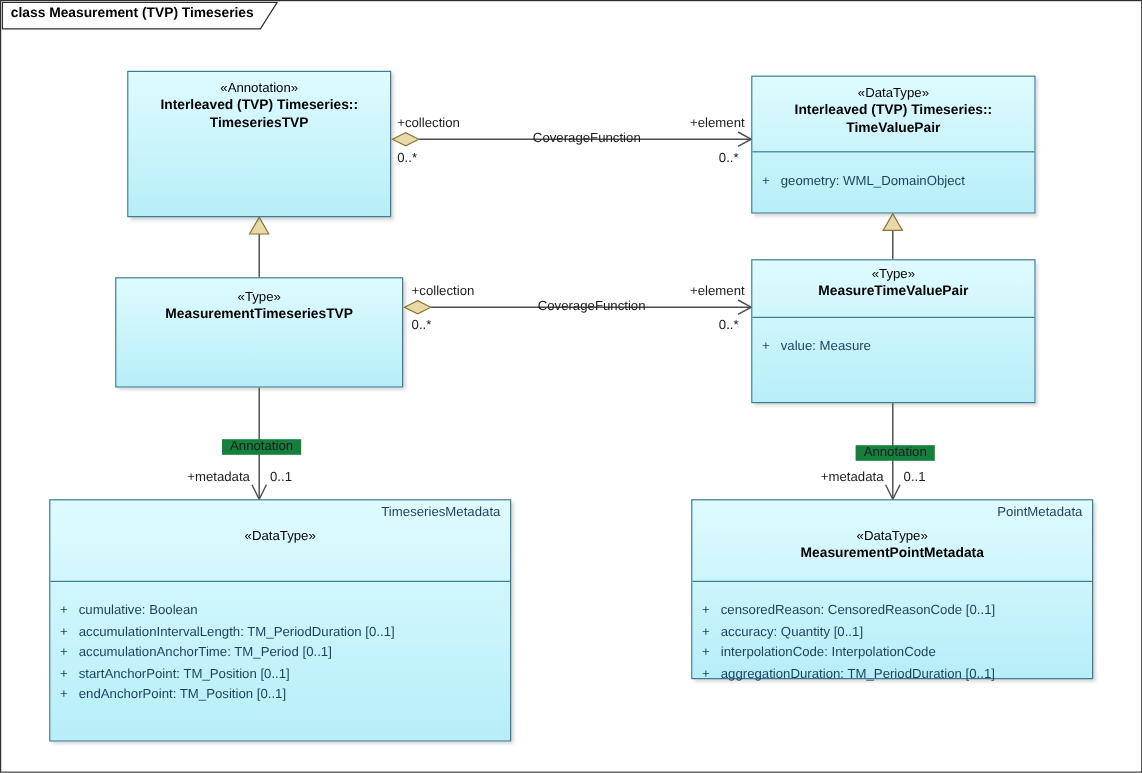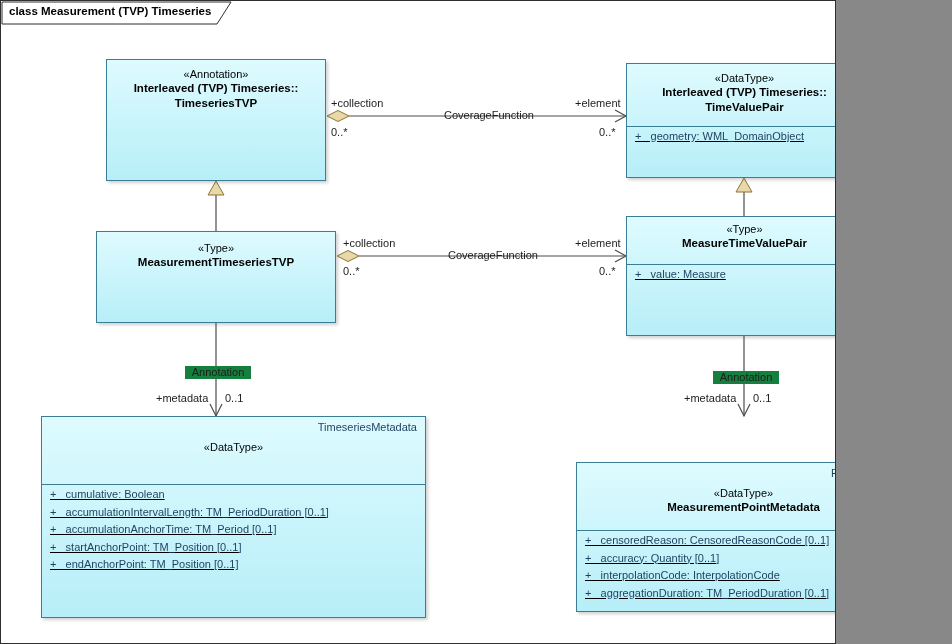--- a/index.html
+++ b/index.html
@@ -6,21 +6,21 @@
     --box-fill-top:#defbff;
     --box-fill-bottom:#b7eef8;
     --box-border:#3b7d95;
     --line:#4d4d4d;
     --arrow-fill:#ead9a8;
     --arrow-stroke:#8b7536;
     --attr-text:#1d3f5e;
   }
   html,body{margin:0;padding:0;background:#888;}
   .canvas{
-    position:relative;width:836px;height:644px;background:#fff;
+    position:relative;width:952px;height:644px;background:#fff;
     border:1px solid #2f2f2f;box-sizing:border-box;overflow:hidden;
     font-family:"Liberation Sans","DejaVu Sans",sans-serif;
   }
   svg.overlay{position:absolute;left:0;top:0;z-index:1;}
   .tab-shape{fill:#ffffff;stroke:#2f2f2f;stroke-width:1;}
   .assoc{stroke:var(--line);stroke-width:1.2;fill:none;}
   .diamond{fill:var(--arrow-fill);stroke:var(--arrow-stroke);stroke-width:1;}
   .tri{fill:var(--arrow-fill);stroke:var(--arrow-stroke);stroke-width:1;}
   .openarrow{stroke:var(--line);stroke-width:1.2;fill:none;}
 
@@ -37,21 +37,21 @@
   }
   .box-header{box-sizing:border-box;}
   .stereotype{text-align:center;font-size:11px;color:#000;line-height:13px;white-space:nowrap;}
   .class-name{text-align:center;font-size:11.5px;font-weight:bold;color:#000;line-height:15px;white-space:nowrap;}
   .corner-label{
     position:absolute;top:4px;right:8px;font-size:11px;
     color:var(--attr-text);white-space:nowrap;
   }
   .attr-compartment{
     border-top:1px solid var(--box-border);
-    padding:1px 0 0 8px;box-sizing:border-box;text-decoration:underline;
+    padding:16px 0 0 8px;box-sizing:border-box;
   }
   .attr{
     font-size:11px;color:var(--attr-text);line-height:17.5px;
     white-space:pre;overflow:hidden;
   }
 
   .conn-label{
     position:absolute;z-index:3;font-size:11px;color:#1c1c1c;
     white-space:nowrap;line-height:13px;text-align:right;
   }
@@ -133,21 +133,21 @@
     </div>
     <div class="attr-compartment">
       <div class="attr">+   cumulative: Boolean</div>
       <div class="attr">+   accumulationIntervalLength: TM_PeriodDuration [0..1]</div>
       <div class="attr">+   accumulationAnchorTime: TM_Period [0..1]</div>
       <div class="attr">+   startAnchorPoint: TM_Position [0..1]</div>
       <div class="attr">+   endAnchorPoint: TM_Position [0..1]</div>
     </div>
   </div>
 
-  <div class="uml-box" style="left:575px;top:415px;width:335px;height:150px;margin-top:46px;">
+  <div class="uml-box" style="left:575px;top:415px;width:335px;height:150px;">
     <div class="corner-label">PointMetadata</div>
     <div class="box-header" style="height:67px;padding-top:24px;">
       <div class="stereotype">«DataType»</div>
       <div class="class-name">MeasurementPointMetadata</div>
     </div>
     <div class="attr-compartment">
       <div class="attr">+   censoredReason: CensoredReasonCode [0..1]</div>
       <div class="attr">+   accuracy: Quantity [0..1]</div>
       <div class="attr">+   interpolationCode: InterpolationCode</div>
       <div class="attr">+   aggregationDuration: TM_PeriodDuration [0..1]</div>

